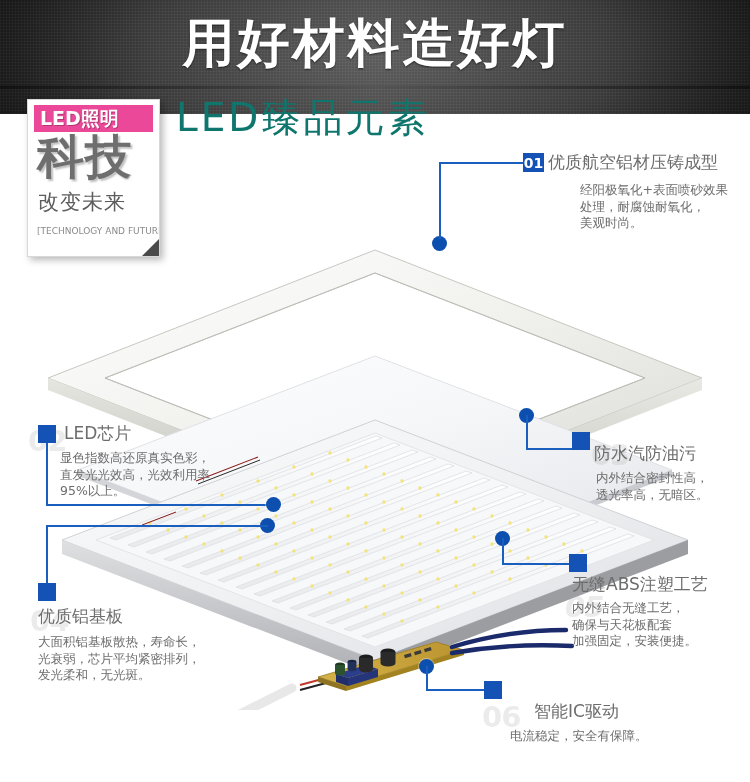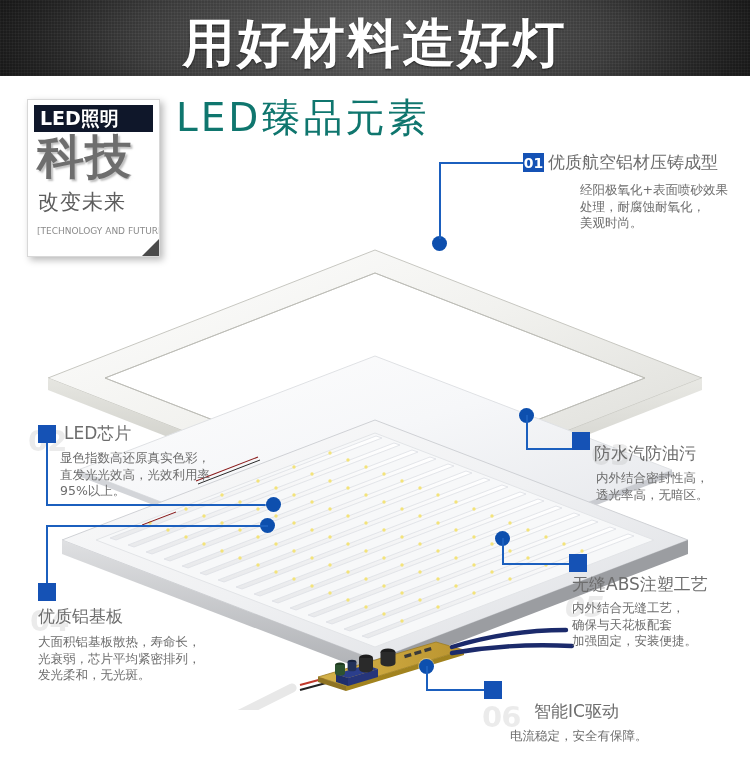--- a/index.html
+++ b/index.html
@@ -11,21 +11,21 @@
   #page{
     position:relative;
     width:750px;
     height:782px;
     overflow:hidden;
     background:#ffffff;
   }
 
   
   .banner{
-    position:absolute; left:0; top:0; width:750px; height:76px;
+    position:absolute; left:0; top:0; width:750px; height:114px;
     background:
       linear-gradient(90deg,#232323 0%,#3a3a3a 20%,#4a4a4a 50%,#3a3a3a 80%,#232323 100%);
     overflow:hidden;
   }
   .banner-texture{
     position:absolute; inset:0;
     background-image:
       repeating-linear-gradient(0deg, rgba(255,255,255,.045) 0 1px, rgba(0,0,0,0) 1px 3px),
       repeating-linear-gradient(90deg, rgba(255,255,255,.04) 0 1px, rgba(0,0,0,0) 1px 3px);
     pointer-events:none;
@@ -64,21 +64,21 @@
   .badge-card{
     position:absolute; left:27px; top:99px;
     width:131px; height:156px;
     background:#ffffff;
     border:1px solid #d8d8d8;
     box-shadow:3px 3px 7px rgba(0,0,0,.28);
     overflow:hidden;
   }
   .badge-head{
     position:absolute; left:6px; top:5px; width:119px; height:27px;
-    background:#0f172a;
+    background:#ec4899;
     display:flex; align-items:center; padding-left:6px;
     box-sizing:border-box;
   }
   .badge-head span{
     color:#ffffff;
     font-size:19px;
     font-weight:bold;
     letter-spacing:0px;
     white-space:nowrap;
     text-shadow:1px 1px 0 rgba(0,0,0,.25);

